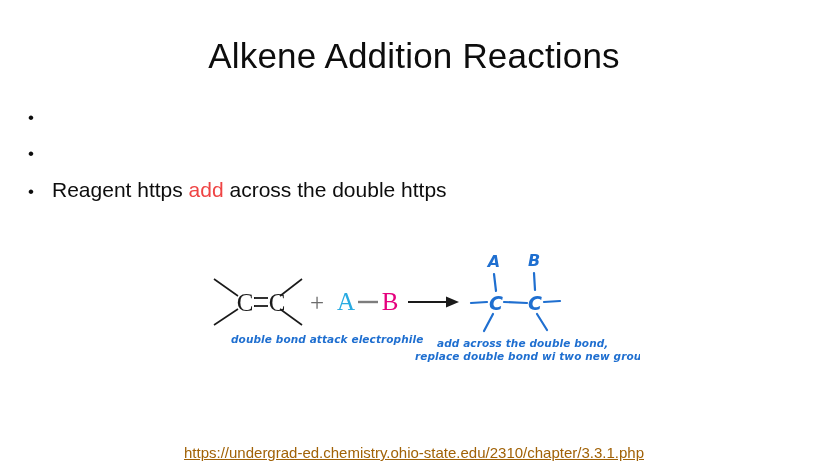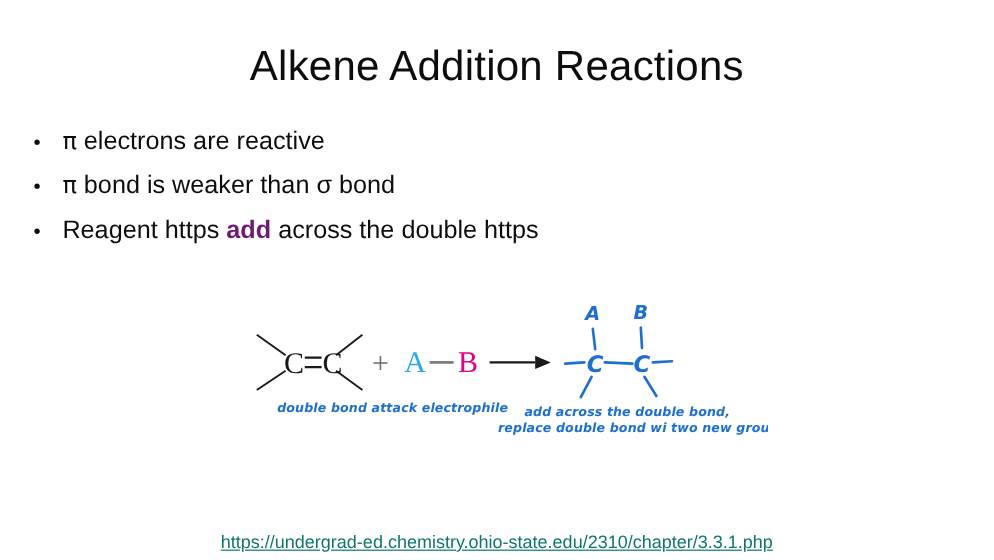--- a/index.html
+++ b/index.html
@@ -62,22 +62,22 @@
     text-align: left;
   }
   .bullet-text {
     white-space: nowrap;
   }
   .greek {
     font-family: "DejaVu Sans", sans-serif;
     font-size: 20px;
   }
   .emph-add {
-    color: #701a75;
-    font-weight: bold;
+    color: #ef4444;
+    font-weight: normal;
   }
 
   
   .figure {
     position: absolute;
     left: 200px;
     top: 243px;
     width: 440px;
     height: 128px;
   }
@@ -90,43 +90,41 @@
     position: absolute;
     top: 443px;
     left: 0;
     width: 828px;
     text-align: center;
     font-size: 15px;
     line-height: 20px;
   }
   .source-link a,
   .source-link .linktext {
-    color: #0f766e;
+    color: #a16207;
     text-decoration: underline;
     font-family: "Liberation Sans", sans-serif;
     white-space: nowrap;
   }
 </style>
 </head>
 <body>
 
 <div class="slide">
 
   <div class="slide-title">Alkene Addition Reactions</div>
 
   <div class="bullet-list">
 
     <div class="bullet-row">
       <span class="bullet-dot">•</span>
-      <span class="bullet-text"><span class="greek">π</span><span> electrons are reactive</span></span>
     </div>
 
     <div class="bullet-row">
       <span class="bullet-dot">•</span>
-      <span class="bullet-text"><span class="greek">π</span><span> bond is weaker than σ bond</span></span>
     </div>
 
     <div class="bullet-row">
       <span class="bullet-dot">•</span>
       <span class="bullet-text"><span>Reagent https </span><span class="emph-add">add</span><span> across the double https</span></span>
     </div>
 
   </div>
 
   <div class="figure">

